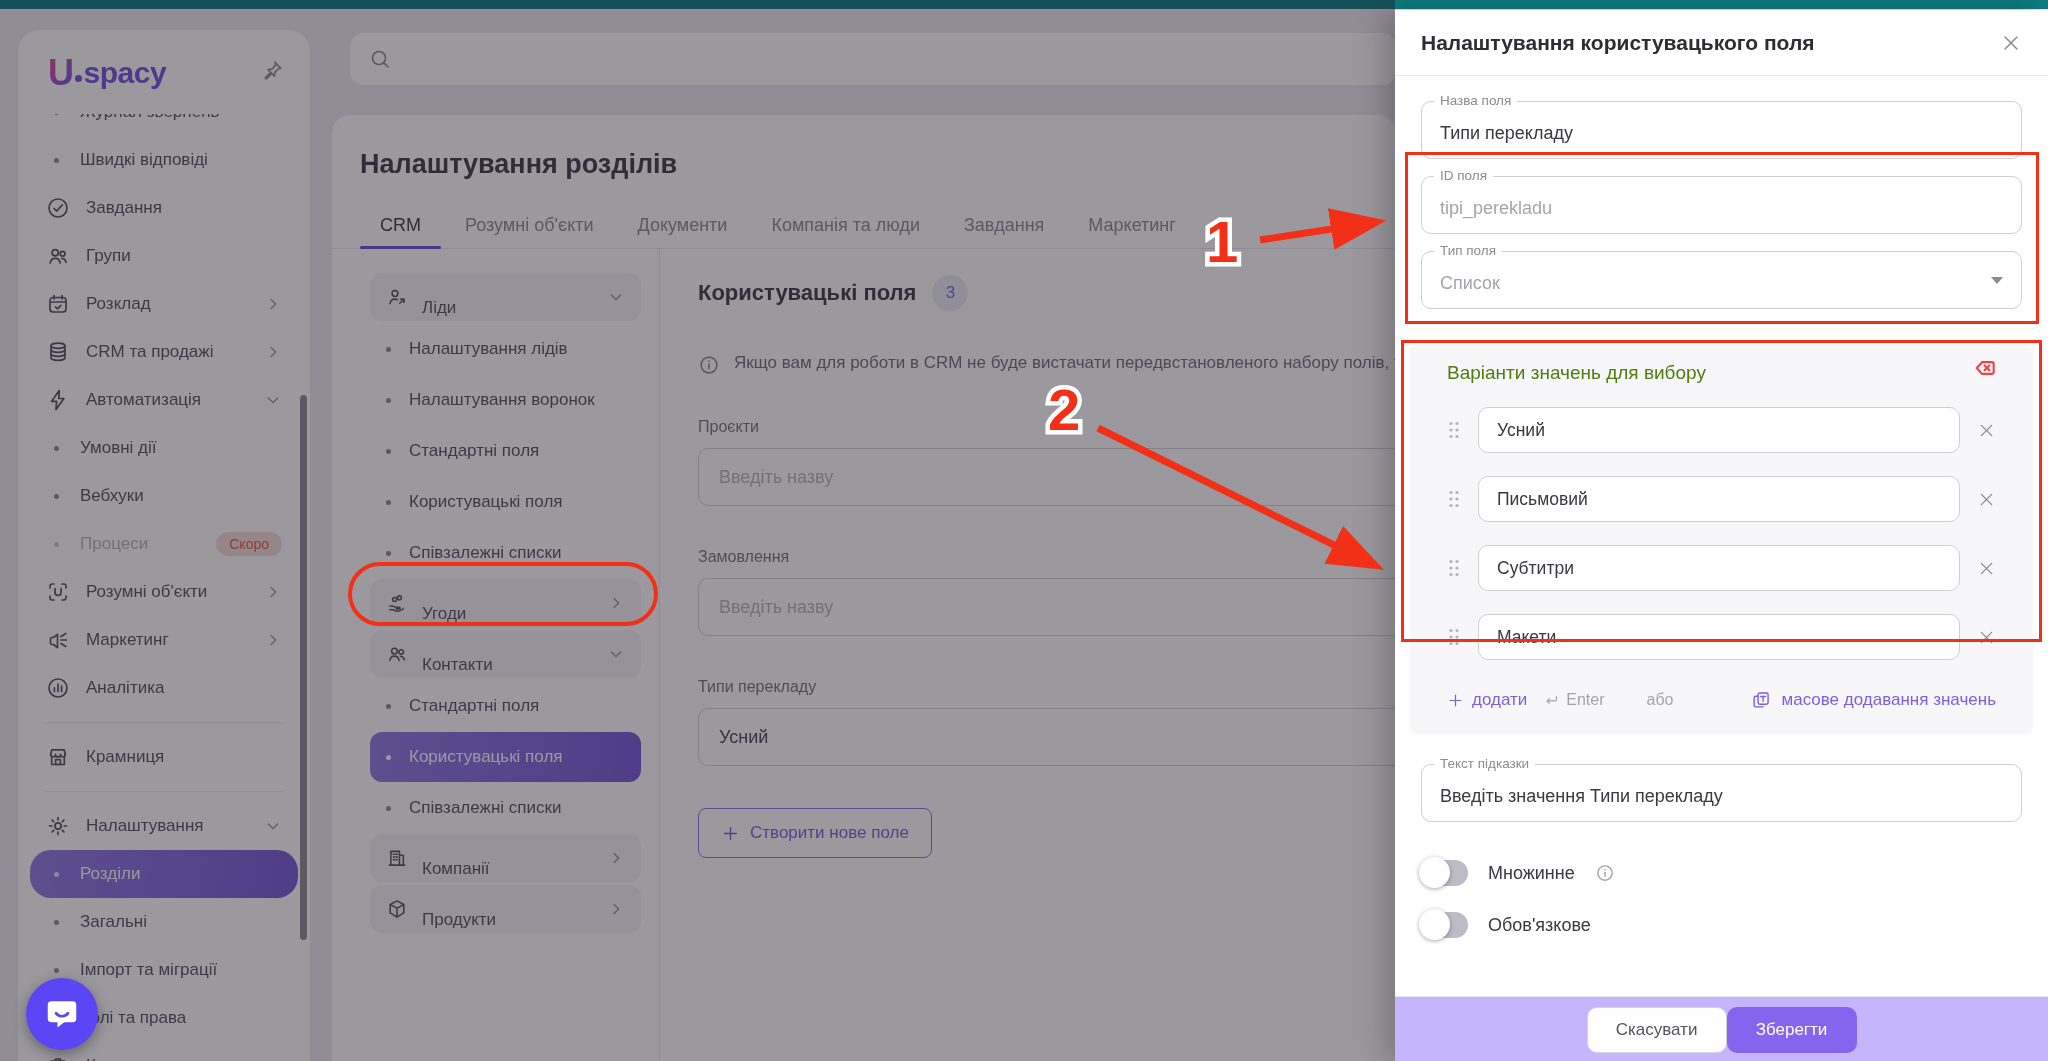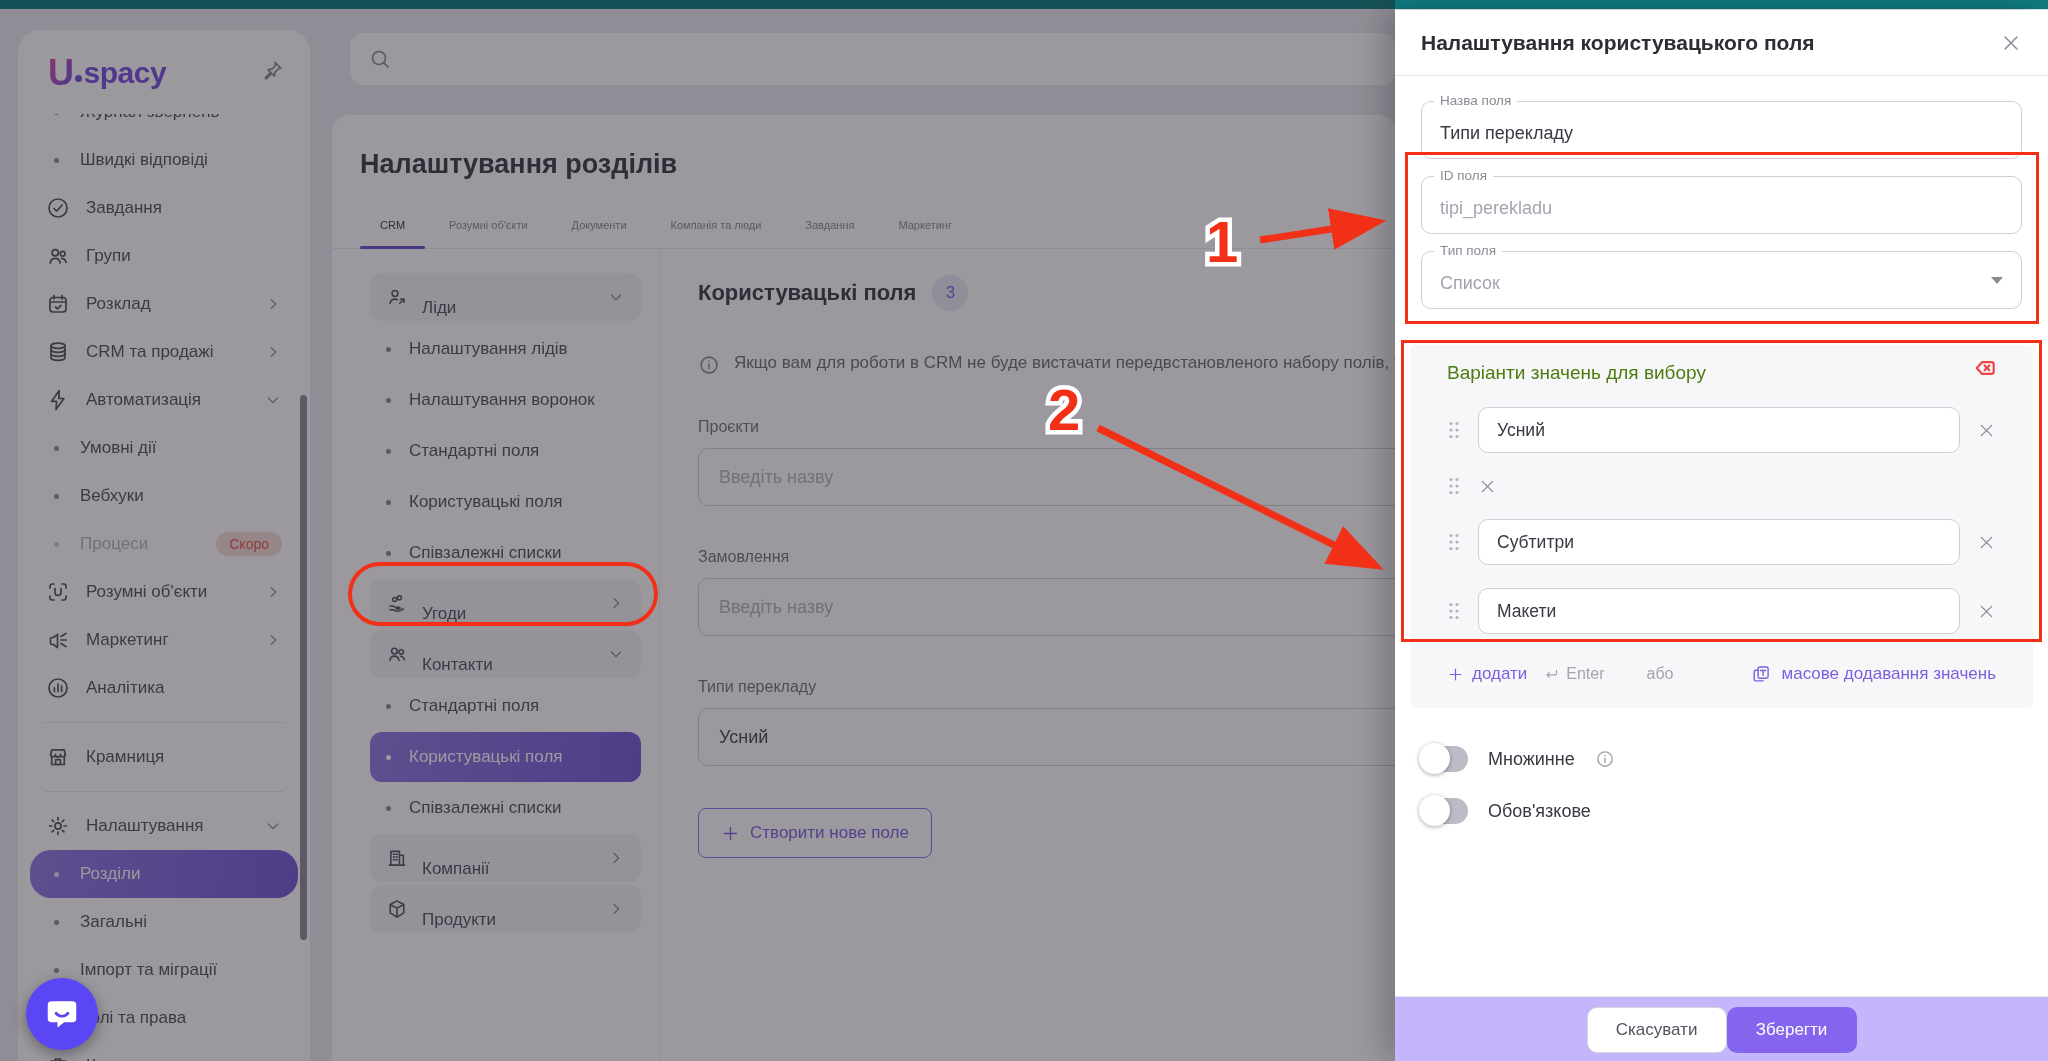--- a/index.html
+++ b/index.html
@@ -36,21 +36,21 @@
   .side-scroll{position:absolute;right:3px;top:365px;width:7px;height:545px;border-radius:4px;background:#8d8a97;}
 
   
   .searchbar{position:absolute;left:350px;top:33px;width:1046px;height:52px;background:#fff;border-radius:14px;display:flex;align-items:center;padding:0 18px;color:#8c8a94;z-index:2;}
   .searchbar svg{width:24px;height:24px;}
 
   
   .card{position:absolute;left:332px;top:115px;width:1064px;height:946px;background:#fff;border-radius:18px 18px 0 0;overflow:hidden;z-index:2;}
   .card h1{margin:34px 0 0 28px;font-size:27px;font-weight:600;color:#3d3a45;}
   .tabs-wrap{display:flex;margin-top:22px;padding-left:26px;border-bottom:1px solid #e9e8ee;}
-  .tab{padding:0 22px;height:46px;display:flex;align-items:center;font-size:11px;color:#8c8a94;position:relative;cursor:pointer;text-align:center;}
+  .tab{padding:0 22px;height:46px;display:flex;align-items:center;font-size:18px;color:#8c8a94;position:relative;cursor:pointer;text-align:center;}
   .tab.active{color:#3d3a45;font-weight:500;}
   .tab.active::after{content:"";position:absolute;left:2px;right:2px;bottom:-1px;height:3px;background:#6a4fd0;border-radius:2px;}
   .card-body{display:flex;height:824px;}
   .col-sections{width:328px;flex:none;border-right:1.5px solid #ececf0;padding:24px 18px 0 38px;}
   .sec-pill{display:flex;align-items:center;height:48px;border-radius:12px;background:#f4f3f7;padding:0 16px;color:#55525e;font-size:17px;margin-bottom:3px;cursor:pointer;}
   .sec-pill .icon{width:22px;height:22px;margin-right:14px;display:flex;color:#55525e;}
   .sec-pill .icon svg{width:22px;height:22px;}
   .sec-pill .lbl{flex:1;margin-top:21px;}
   .sec-sub{display:flex;align-items:center;height:50px;padding:0 16px;font-size:17px;color:#55525e;border-radius:12px;margin-bottom:1px;cursor:pointer;}
   .sec-sub .bullet{margin-right:18px;}
@@ -548,20 +548,21 @@
               <span class="drag">
                 <svg viewBox="0 0 14 20" fill="currentColor">
                   <circle cx="4" cy="3.5" r="1.6"></circle>
                   <circle cx="10" cy="3.5" r="1.6"></circle>
                   <circle cx="4" cy="10" r="1.6"></circle>
                   <circle cx="10" cy="10" r="1.6"></circle>
                   <circle cx="4" cy="16.5" r="1.6"></circle>
                   <circle cx="10" cy="16.5" r="1.6"></circle>
                 </svg>
               </span>
+              <div class="opt-input">Письмовий</div>
               <span class="opt-x">
                 <svg viewBox="0 0 24 24" fill="none" stroke="currentColor" stroke-width="1.7" stroke-linecap="round" stroke-linejoin="round">
                   <path d="M5.5 5.5l13 13M18.5 5.5l-13 13"></path>
                 </svg>
               </span>
             </div>
             <div class="opt-row">
               <span class="drag">
                 <svg viewBox="0 0 14 20" fill="currentColor">
                   <circle cx="4" cy="3.5" r="1.6"></circle>
@@ -622,20 +623,24 @@
                   <rect x="8.5" y="3.5" width="12" height="13.5" rx="2"></rect>
                   <path d="M8.5 7.5H5.8a2 2 0 00-2 2v8.7a2 2 0 002 2h8.9"></path>
                   <path d="M11.5 7.8h6M14.5 7.8v5.8"></path>
                 </svg>
               </span>
             <span>масове додавання значень</span>
           </span>
         </div>
       </div>
 
+      <div class="fs" style="margin-top:30px">
+        <span class="fs-label">Текст підказки</span>
+        <span>Введіть значення Типи перекладу</span>
+      </div>
 
       <div id="toggles">
           <div class="toggle-row first">
             <span class="switch"></span>
             <span class="toggle-label">Множинне</span>
             <span class="info-i">
               <svg viewBox="0 0 24 24" fill="none" stroke="currentColor" stroke-width="1.7" stroke-linecap="round" stroke-linejoin="round">
                 <circle cx="12" cy="12" r="8.6"></circle>
                 <path d="M12 11v5.2"></path>
                 <path d="M12 7.6v.4"></path>

